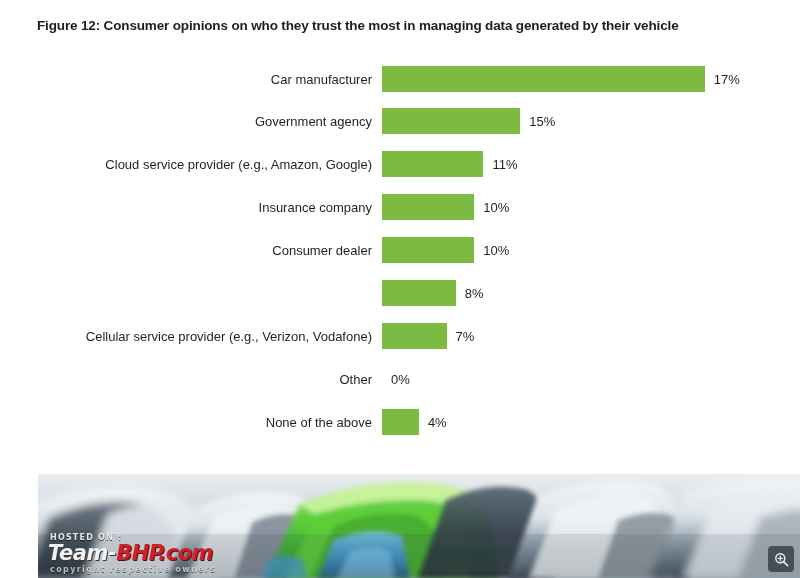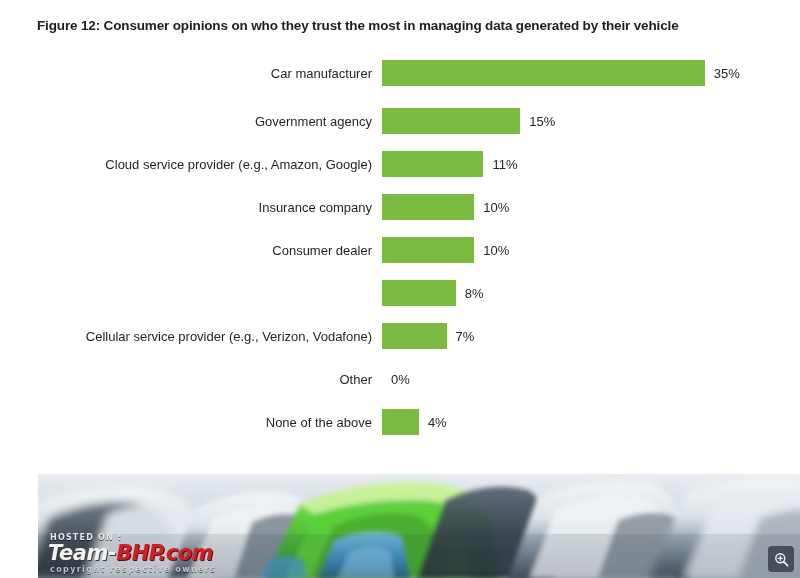--- a/index.html
+++ b/index.html
@@ -140,26 +140,26 @@
     align-items: center;
     justify-content: center;
   }
 </style>
 </head>
 <body>
 
 <div class="figure-title">Figure 12: Consumer opinions on who they trust the most in managing data generated by their vehicle</div>
 
 <div class="chart" id="chart">
-    <div class="bar-row" style="top: 0;">
+    <div class="bar-row" style="top: 6px;">
       <div class="cat-label">Car manufacturer</div>
       <div class="bar-track">
         <div class="bar" style="width: 322.7px; background: rgb(124, 187, 66);"></div>
       </div>
-      <div class="val-label" style="left: 713.7px;">35%</div>
+      <div class="val-label" style="left: 713.7px;">17%</div>
     </div>
     <div class="bar-row" style="top: 48px;">
       <div class="cat-label">Government agency</div>
       <div class="bar-track">
         <div class="bar" style="width: 138.3px; background: rgb(124, 187, 66);"></div>
       </div>
       <div class="val-label" style="left: 529.3px;">15%</div>
     </div>
     <div class="bar-row" style="top: 91px;">
       <div class="cat-label">Cloud service provider (e.g., Amazon, Google)</div>

